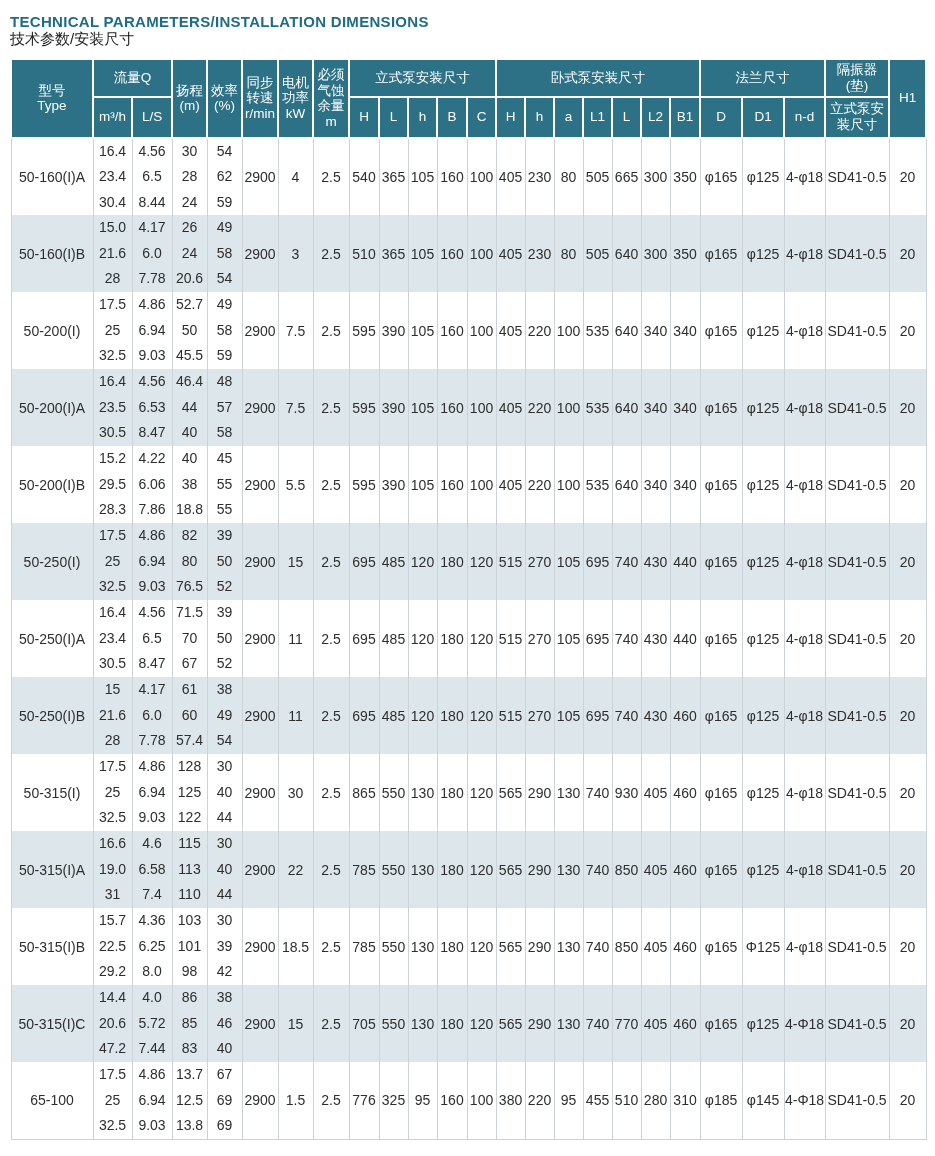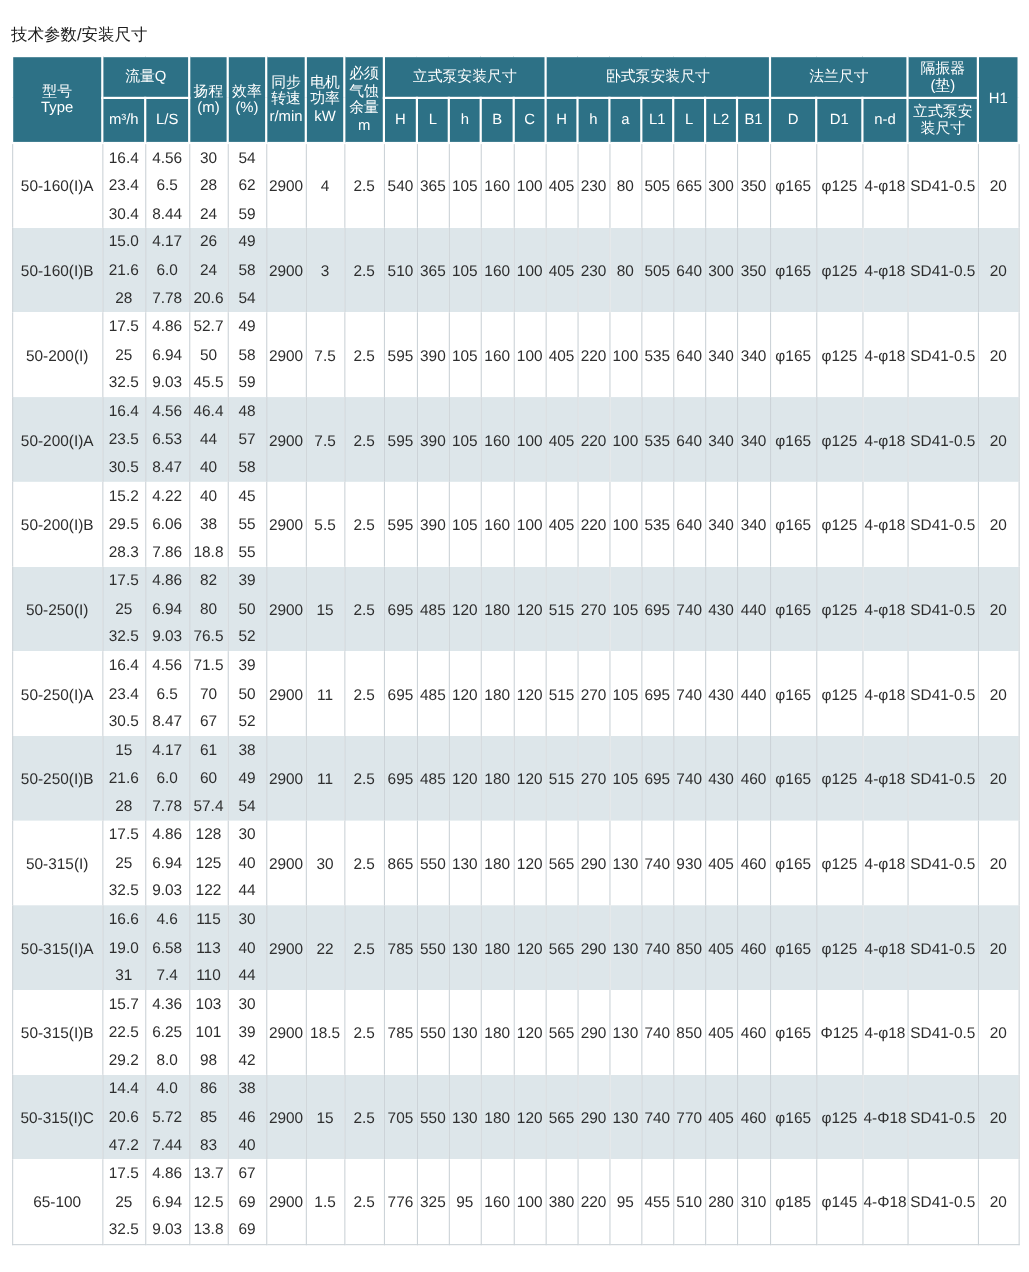--- a/index.html
+++ b/index.html
@@ -14,21 +14,21 @@
   .title {
     color:#1f6c87;
     font-size:15px;
     font-weight:bold;
     letter-spacing:.3px;
   }
   .subtitle {
     color:#1c1c1c;
     font-size:15px;
     font-weight:normal;
-    margin:9px 0 9px 0;
+    margin:0 0 9px 0;
   }
   table {
     width:915px;
     border-collapse:collapse;
     table-layout:fixed;
   }
   thead th {
     background:#2d7186;
     color:#ffffff;
     font-weight:normal;
@@ -56,20 +56,21 @@
   }
   tbody tr { height:77px; }
   tbody tr.alt { background:#dde6ea; }
   tbody tr:last-child td { border-bottom:1px solid #ccd3d8; }
   td.tri div { line-height:25.4px; }
 </style>
 </head>
 <body>
 
 <div class="page">
+  <div class="title">TECHNICAL PARAMETERS/INSTALLATION DIMENSIONS</div>
   <div class="subtitle">技术参数/安装尺寸</div>
 
   <table>
     <colgroup>
       <col style="width:82px">
         <col style="width:39px">
         <col style="width:40px">
       <col style="width:35px">
         <col style="width:35px">
         <col style="width:36px">

